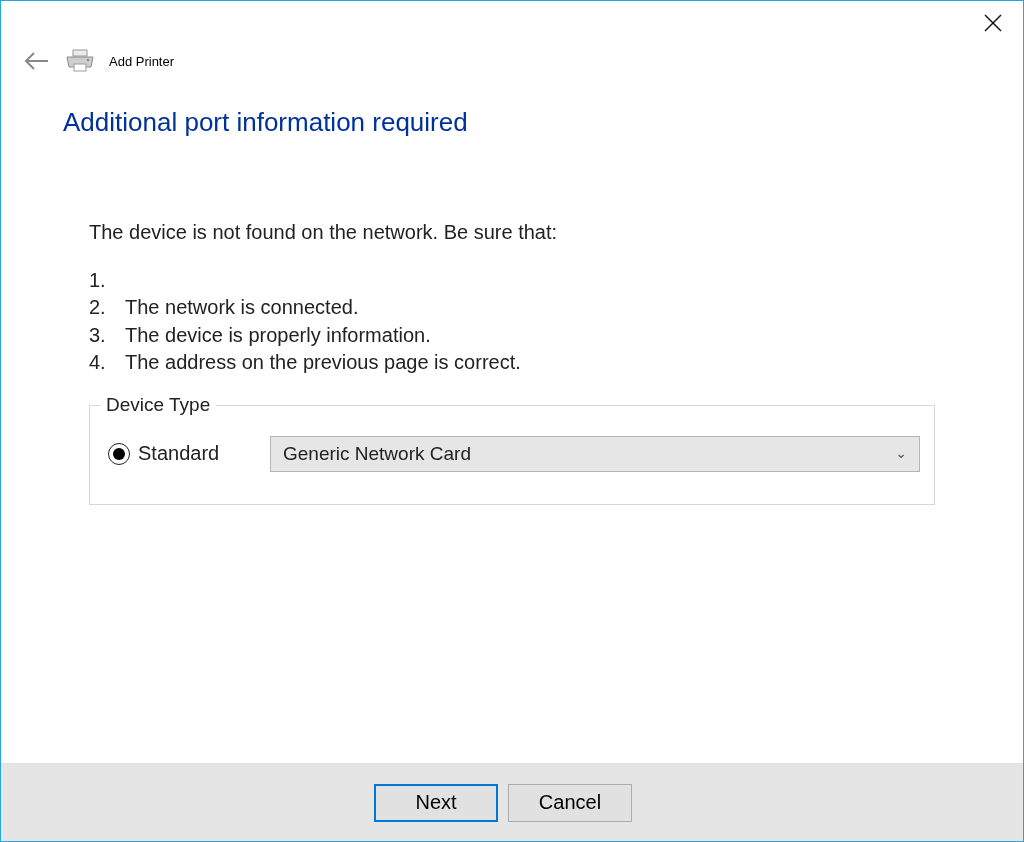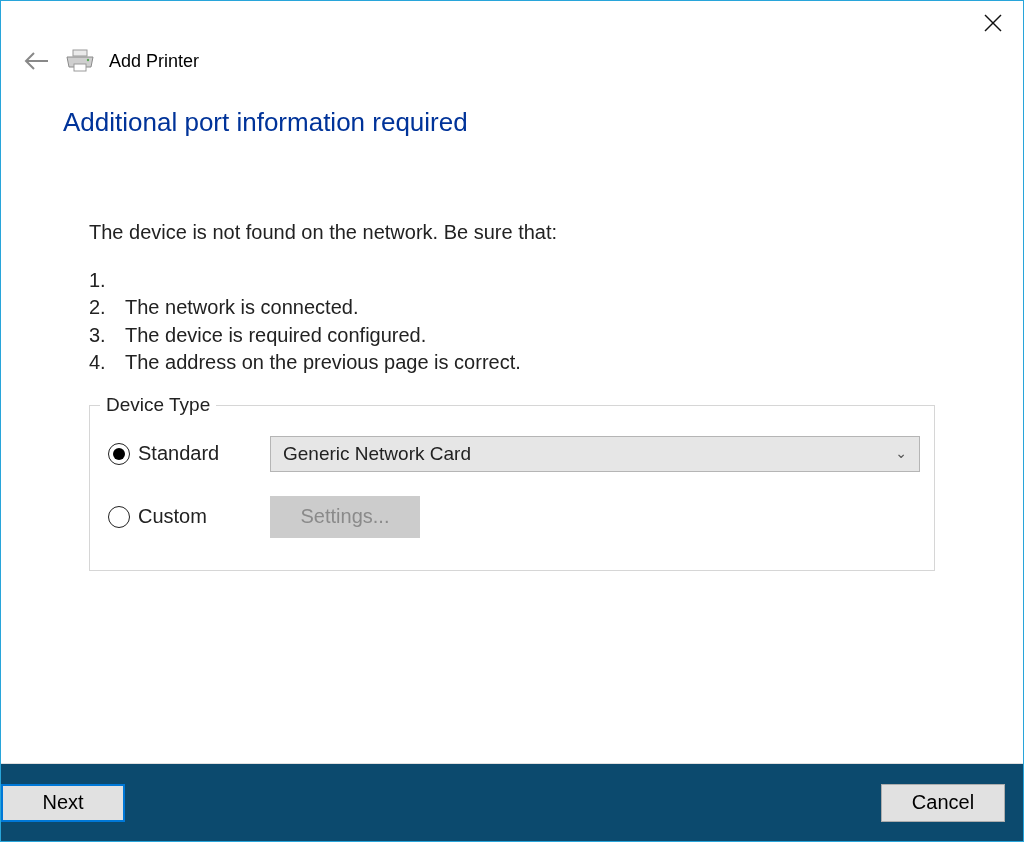--- a/index.html
+++ b/index.html
@@ -27,21 +27,21 @@
     .close-icon svg { display: block; }
     .header {
       display: flex;
       align-items: center;
       padding: 4px 22px 0 22px;
       gap: 14px;
     }
     .back-arrow svg { display: block; }
     .printer-icon svg { display: block; }
     .header-title {
-      font-size: 18px;
+      font-size: 13px;
       color: #000;
     }
     .main {
       padding: 34px 62px 0 62px;
       flex: 1;
     }
     .heading {
       color: #003399;
       font-size: 26px;
       font-weight: 400;
@@ -135,24 +135,24 @@
       border: none;
       display: inline-flex;
       align-items: center;
       justify-content: center;
       font-size: 20px;
       color: #8a8a8a;
       cursor: default;
     }
     .footer {
       height: 78px;
-      background: #0c4a6e;
+      background: #e5e5e5;
       border-top: 1px solid #e0e0e0;
       display: flex;
-      justify-content: space-between;
+      justify-content: center;
       align-items: center;
       padding-right: 18px;
       gap: 10px;
     }
     .btn {
       width: 124px;
       height: 38px;
       font-size: 20px;
       background: #e1e1e1;
       border: 1px solid #adadad;
@@ -208,21 +208,21 @@
       <ul class="list">
         <li>
             <span class="num">1.</span>
           </li>
         <li>
             <span class="num">2.</span>
             <span>The network is connected.</span>
           </li>
         <li>
             <span class="num">3.</span>
-            <span>The device is required configured.</span>
+            <span>The device is properly information.</span>
           </li>
         <li>
             <span class="num">4.</span>
             <span>The address on the previous page is correct.</span>
           </li>
       </ul>
 
 
       <div class="fieldset">
         <div class="legend">Device Type</div>
@@ -231,27 +231,20 @@
           <label class="radio">
             <span class="radio-circle checked"></span>
             <span>Standard</span>
           </label>
           <div class="select">
             <span>Generic Network Card</span>
             <span class="chev">⌄</span>
           </div>
         </div>
 
-        <div class="row">
-          <label class="radio">
-            <span class="radio-circle"></span>
-            <span>Custom</span>
-          </label>
-          <button class="settings-btn" disabled="">Settings...</button>
-        </div>
       </div>
     </div>
   </div>
 
   <div class="footer">
     <button class="btn primary">Next</button>
     <button class="btn">Cancel</button>
   </div>
 
 </div>

